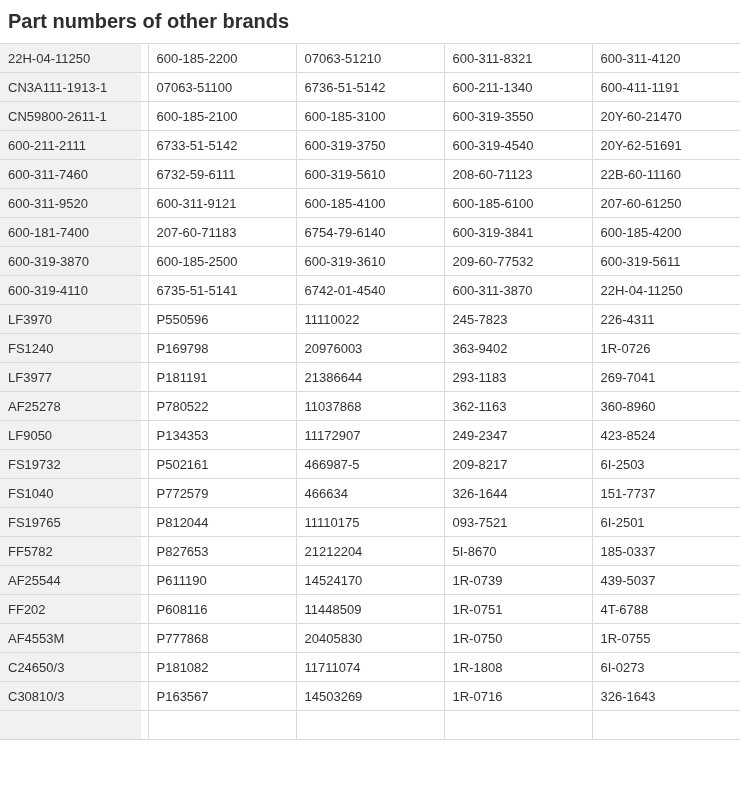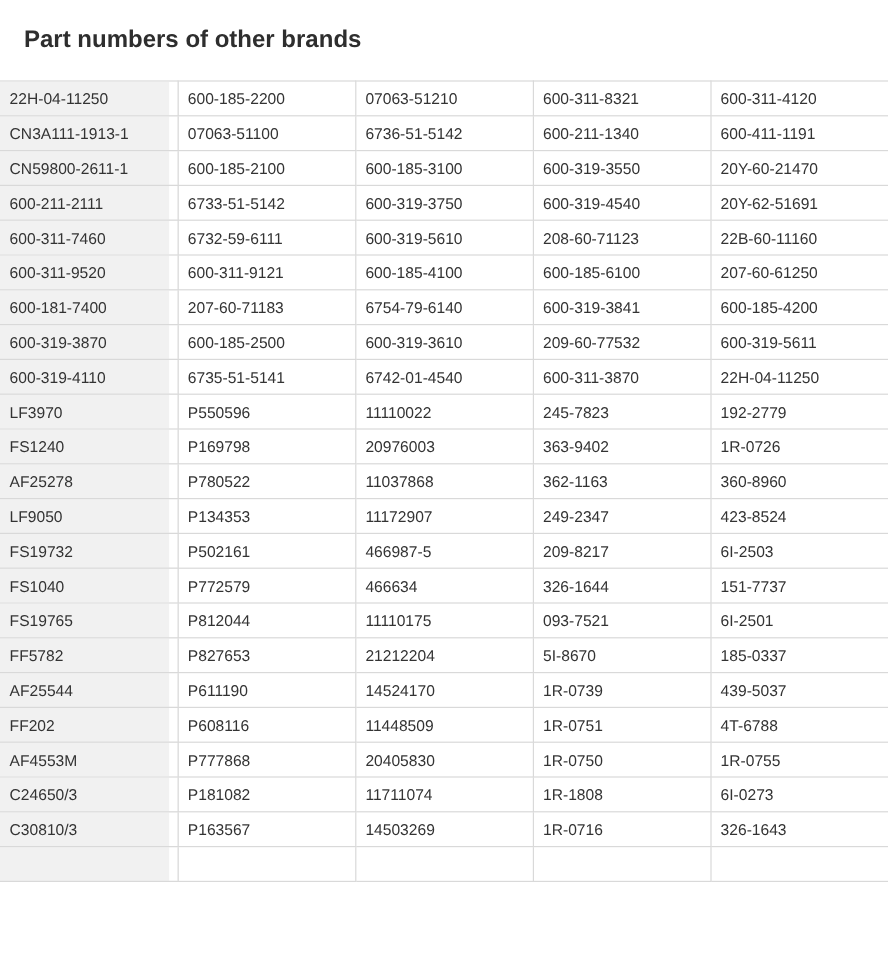--- a/index.html
+++ b/index.html
@@ -4,21 +4,21 @@
 <style>
   html, body { margin: 0; padding: 0; }
   body {
     width: 740px;
     height: 800px;
     overflow: hidden;
     background: #ffffff;
     font-family: "Liberation Sans", sans-serif;
   }
   .page-title {
-    margin: 12px;
+    margin: 0;
     padding: 8px 8px 9px 8px;
     font-size: 20px;
     line-height: 26px;
     font-weight: bold;
     color: #2e2e2e;
   }
   table.parts-table {
     width: 740px;
     border-collapse: collapse;
     table-layout: fixed;
@@ -118,30 +118,37 @@
           <td>6735-51-5141</td>
           <td>6742-01-4540</td>
           <td>600-311-3870</td>
           <td>22H-04-11250</td>
         </tr>
         <tr>
           <th>LF3970</th>
           <td>P550596</td>
           <td>11110022</td>
           <td>245-7823</td>
-          <td>192-2779</td>
+          <td>226-4311</td>
         </tr>
         <tr>
           <th>FS1240</th>
           <td>P169798</td>
           <td>20976003</td>
           <td>363-9402</td>
           <td>1R-0726</td>
         </tr>
         <tr>
+          <th>LF3977</th>
+          <td>P181191</td>
+          <td>21386644</td>
+          <td>293-1183</td>
+          <td>269-7041</td>
+        </tr>
+        <tr>
           <th>AF25278</th>
           <td>P780522</td>
           <td>11037868</td>
           <td>362-1163</td>
           <td>360-8960</td>
         </tr>
         <tr>
           <th>LF9050</th>
           <td>P134353</td>
           <td>11172907</td>

